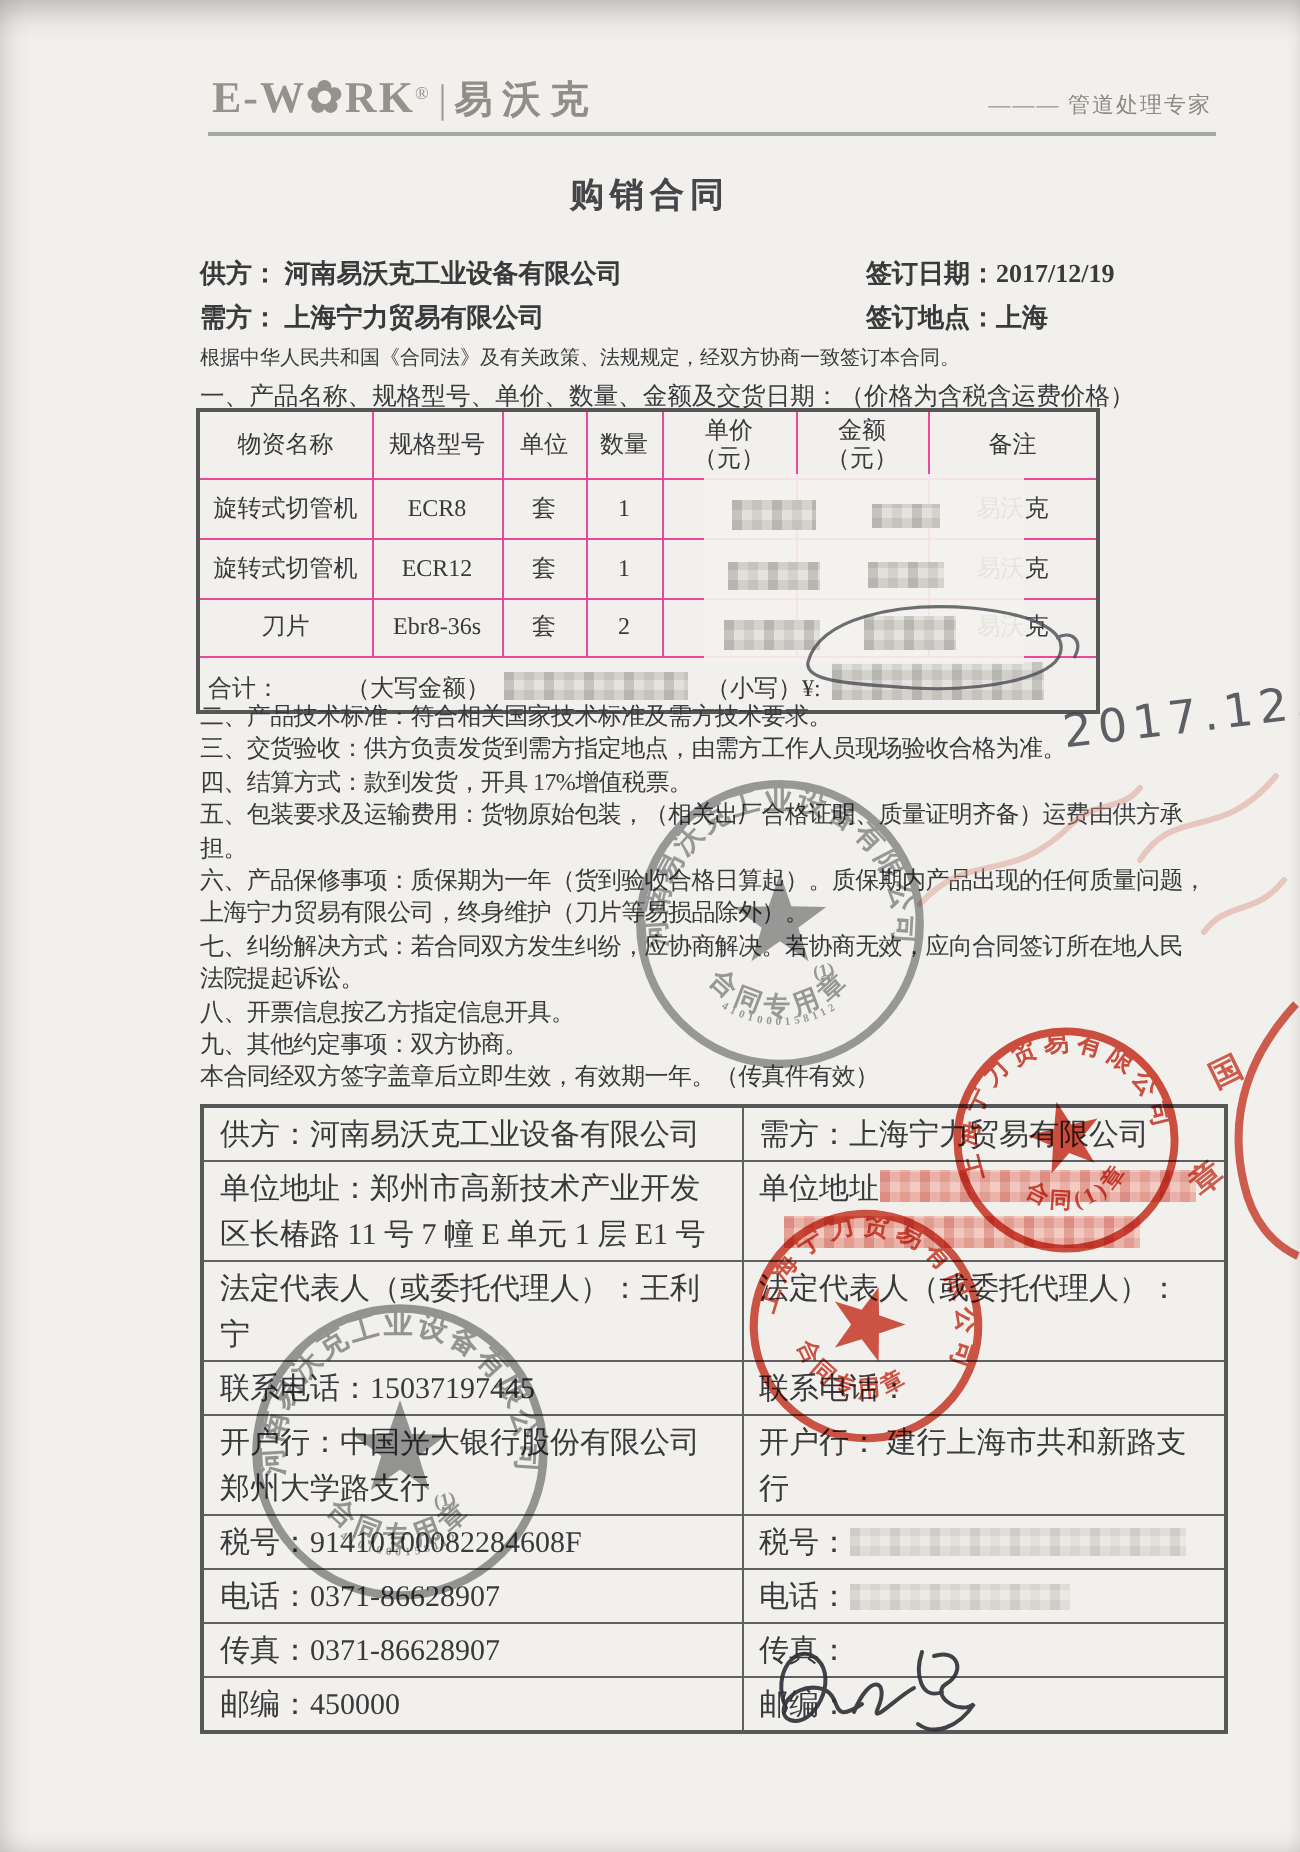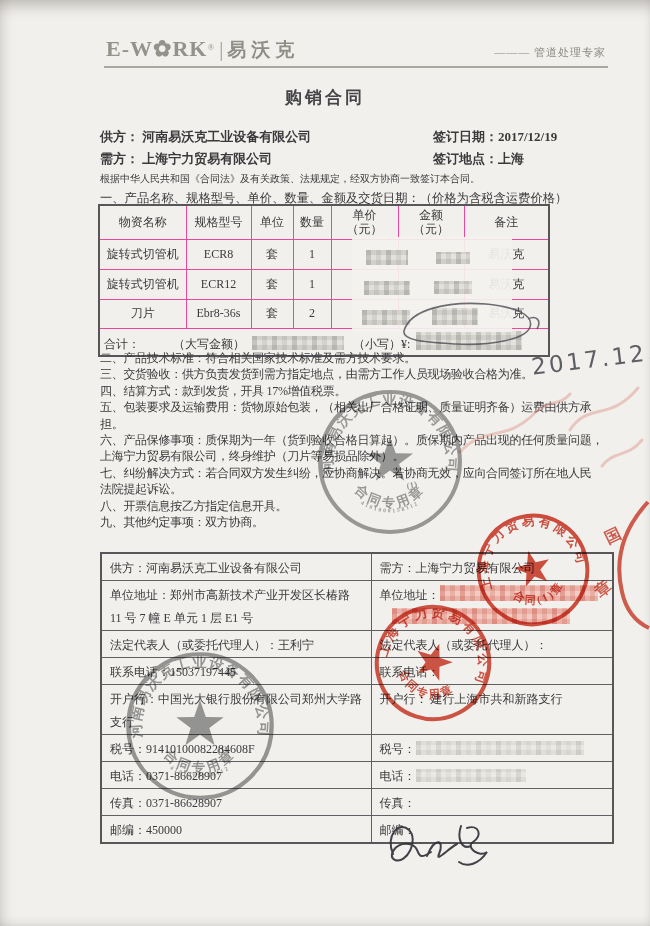--- a/index.html
+++ b/index.html
@@ -30,21 +30,21 @@
   .ptable th,.ptable td{border:1px solid #ec4899;padding:0;font-weight:normal;vertical-align:middle;}
   .ptable{border:2px solid #57575a;}
   .ptable th{white-space:pre-line;line-height:14px;}
   .totrow td{text-align:left;padding:2px 0 2px 4px;}
   
   .clauses{position:absolute;left:100px;top:350px;width:518px;font-size:12px;line-height:16.4px;
            letter-spacing:-0.3px;z-index:2;}
   .clauses div{white-space:nowrap;}
   
   .parties{position:absolute;left:100px;top:552px;width:512px;border-collapse:collapse;table-layout:fixed;
-           font-size:12px;z-index:2;}
+           font-size:15px;z-index:2;}
   .parties td{border:1px solid #606062;padding:3px 6px 0 8px;vertical-align:top;line-height:23px;position:relative;}
   .parties{border:2px solid #57575a;}
   
   .redact{background-color:#e3e1dc;z-index:30;
     background-image:repeating-linear-gradient(90deg,rgba(130,128,122,.32) 0 5px,rgba(212,210,204,.18) 5px 10px,rgba(168,165,159,.28) 10px 15px,rgba(226,224,219,.2) 15px 20px),
                      repeating-linear-gradient(0deg,rgba(150,148,142,.24) 0 5px,rgba(236,234,229,.26) 5px 10px);}
   .redact-red{background-color:#eec5bc;z-index:30;
     background-image:repeating-linear-gradient(90deg,rgba(205,90,75,.38) 0 5px,rgba(242,192,182,.25) 5px 10px,rgba(216,122,106,.32) 10px 15px,rgba(246,206,197,.22) 15px 20px),
                      repeating-linear-gradient(0deg,rgba(210,100,88,.26) 0 5px,rgba(248,216,209,.3) 5px 10px);}
   .redact-light{background-color:#ebe9e4;z-index:30;
@@ -165,20 +165,21 @@
     <div>三、交货验收：供方负责发货到需方指定地点，由需方工作人员现场验收合格为准。</div>
     <div>四、结算方式：款到发货，开具 17%增值税票。</div>
     <div>五、包装要求及运输费用：货物原始包装，（相关出厂合格证明、质量证明齐备）运费由供方承</div>
     <div>担。</div>
     <div>六、产品保修事项：质保期为一年（货到验收合格日算起）。质保期内产品出现的任何质量问题，</div>
     <div>上海宁力贸易有限公司，终身维护（刀片等易损品除外）。</div>
     <div>七、纠纷解决方式：若合同双方发生纠纷，应协商解决。若协商无效，应向合同签订所在地人民</div>
     <div>法院提起诉讼。</div>
     <div>八、开票信息按乙方指定信息开具。</div>
     <div>九、其他约定事项：双方协商。</div>
+    <div>本合同经双方签字盖章后立即生效，有效期一年。（传真件有效）</div>
   </div>
 
   <table class="parties">
     <colgroup>
         <col style="width:270px">
         <col style="width:242px">
       </colgroup>
     <tbody>
         <tr style="height:27px">
       <td><span>供方：</span><span>河南易沃克工业设备有限公司</span></td>

